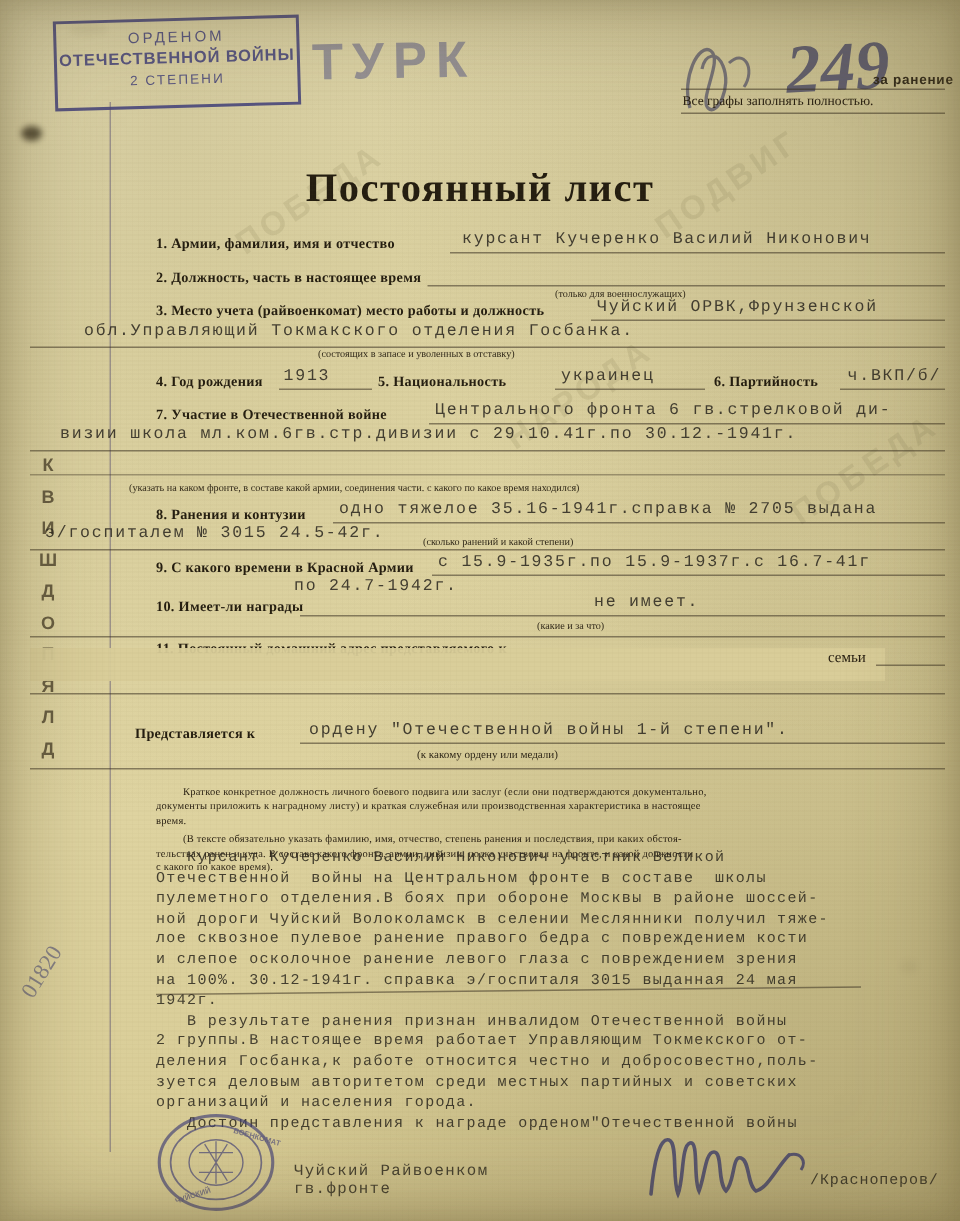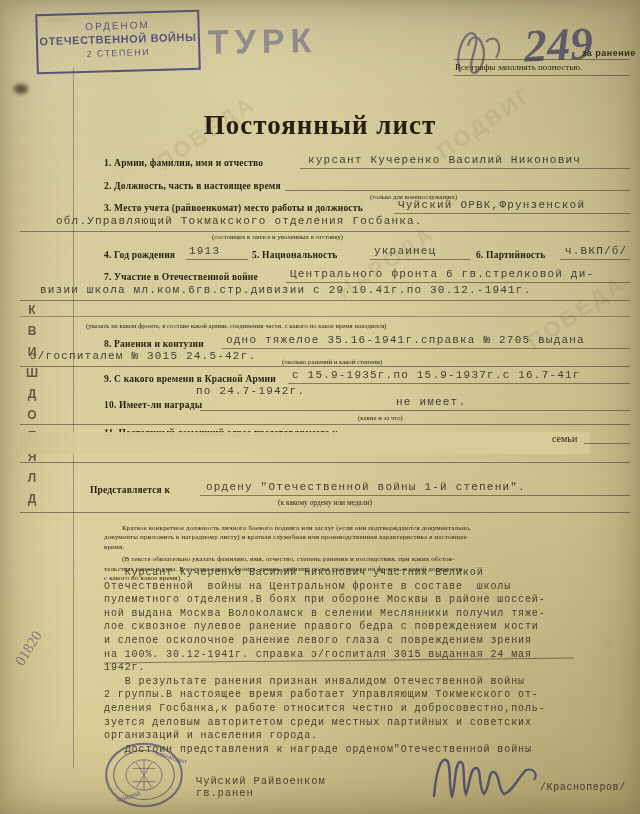--- a/index.html
+++ b/index.html
@@ -254,21 +254,21 @@
     <div style="text-indent:18px;margin-top:3px;">(В тексте обязательно указать фамилию, имя, отчество, степень ранения  и  последствия, при каких обстоя-</div>
     <div>тельствах ранен и куда. В составе какого фронта, армии, дивизии, полка участвовал на фронте, и какой должности</div>
     <div>с какого по какое время).</div>
   </div>
 
   <div id="narrative">
     <div>
       <div class="nline">   Курсант Кучеренко Василий Никонович участник Великой</div>
       <div class="nline">Отечественной  войны на Центральном фронте в составе  школы</div>
       <div class="nline">пулеметного отделения.В боях при обороне Москвы в районе шоссей-</div>
-      <div class="nline">ной выдана Москва Волоколамск в селении Меслянники получил тяже-</div>
+      <div class="nline">ной дороги Чуйский Волоколамск в селении Меслянники получил тяже-</div>
       <div class="nline">лое сквозное пулевое ранение правого бедра с повреждением кости</div>
       <div class="nline">и слепое осколочное ранение левого глаза с повреждением зрения</div>
       <div class="nline">на 100%. 30.12-1941г. справка э/госпиталя 3015 выданная 24 мая</div>
       <div class="nline">1942г.</div>
     </div>
     <div>
       <div class="nline">   В результате ранения признан инвалидом Отечественной войны</div>
       <div class="nline">2 группы.В настоящее время работает Управляющим Токмекского от-</div>
       <div class="nline">деления Госбанка,к работе относится честно и добросовестно,поль-</div>
       <div class="nline">зуется деловым авторитетом среди местных партийных и советских</div>
@@ -286,21 +286,21 @@
       <ellipse cx="50" cy="37" rx="19" ry="16" stroke-width="1"></ellipse>
       <path d="M50,22 L50,52 M38,30 L62,30 M38,44 L62,44 M42,24 L58,50 M58,24 L42,50" stroke-width="0.9"></path>
     </g>
     <g fill="#3b3a78" opacity="0.8" font-family="Liberation Sans, sans-serif" font-size="5.4" font-weight="bold">
       <text x="22" y="66" transform="rotate(-18 22 66)">ЧУЙСКИЙ</text>
       <text x="62" y="16" transform="rotate(16 62 16)">ВОЕНКОМАТ</text>
     </g>
   </svg>
 
   <div id="sig-role1">Чуйский Райвоенком</div>
-  <div id="sig-role2">гв.ранен</div>
+  <div id="sig-role2">гв.фронте</div>
   <svg id="sig-svg" viewBox="0 0 120 52">
     <path d="M4,44 C6,22 10,6 16,8 C22,10 18,34 22,44 C26,34 24,12 30,10 C36,8 32,34 36,42
              C40,32 40,16 46,16 C52,16 48,36 54,42 C60,36 58,18 64,20 C70,22 68,38 74,42
              C82,40 88,26 96,18" fill="none" stroke="#3a3a6a" stroke-width="2.4" stroke-linecap="round"></path>
     <path d="M96,18 C104,16 108,22 104,28" fill="none" stroke="#3a3a6a" stroke-width="2"></path>
   </svg>
   <div id="sig-name">/Красноперов/</div>
 
   <div class="blot" style="left:126px;top:560px;width:8px;height:6px;opacity:.25;"></div>
   <div class="blot" style="left:600px;top:640px;width:12px;height:9px;opacity:.20;"></div>

